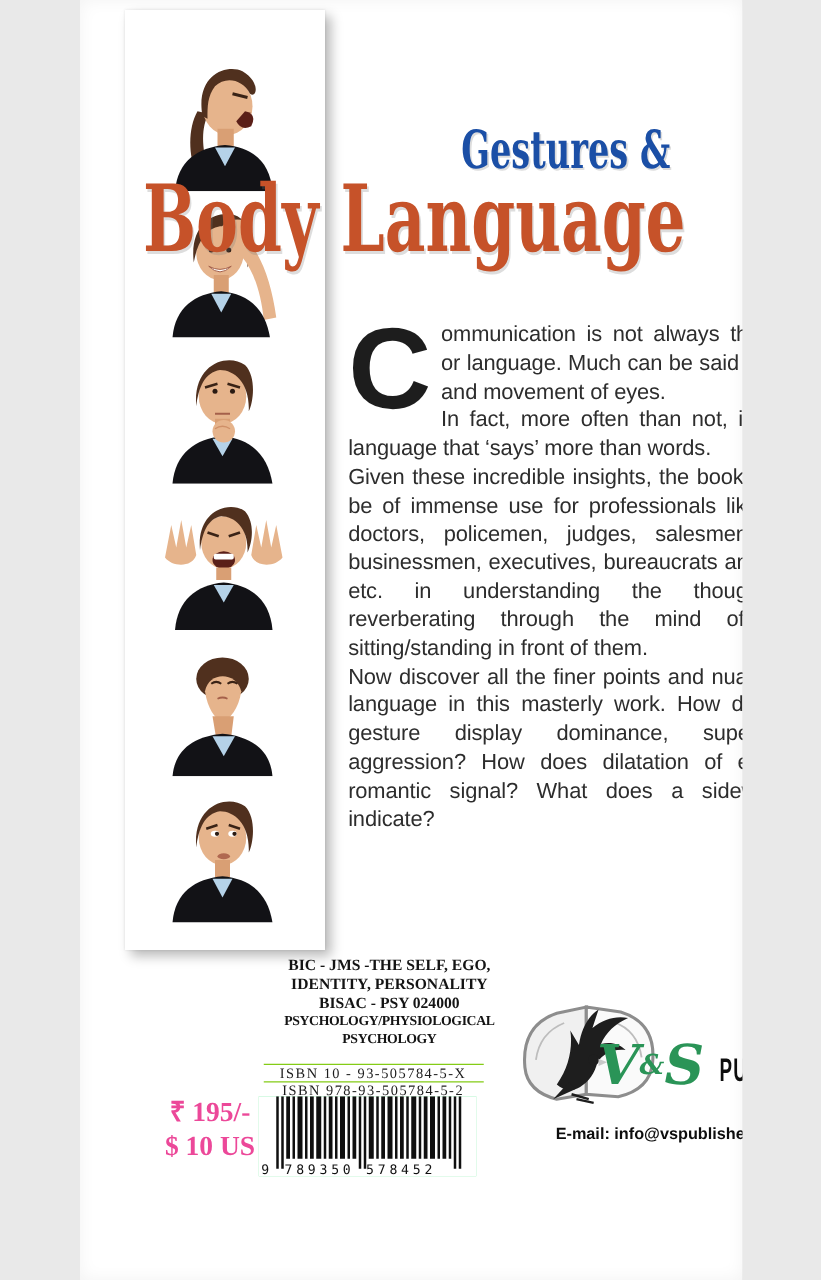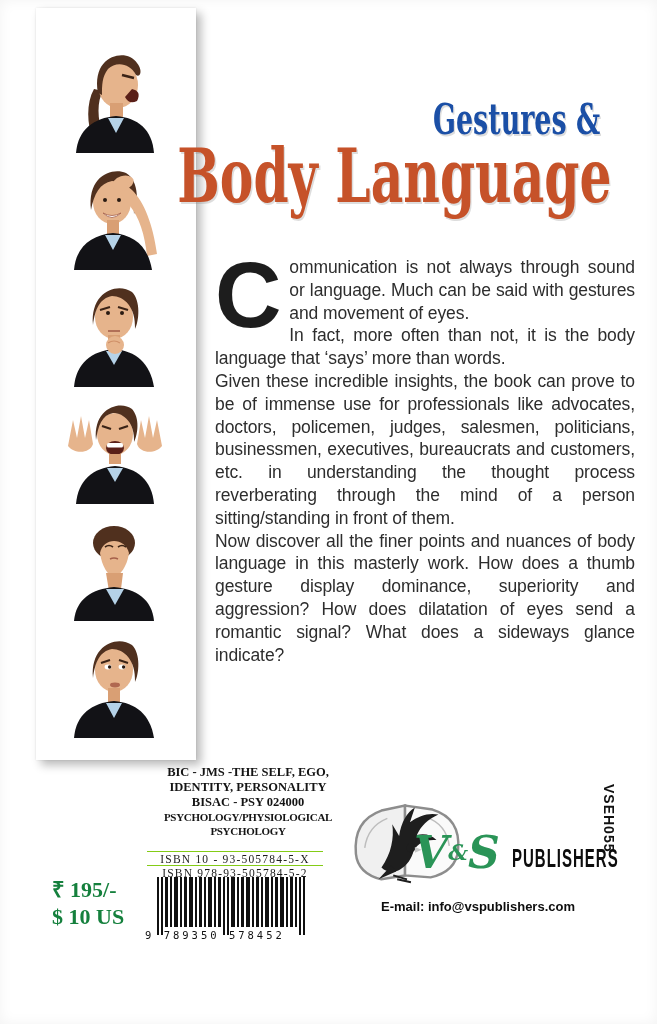--- a/index.html
+++ b/index.html
@@ -1,18 +1,18 @@
 <!DOCTYPE html>
 <html><head>
 <meta charset="utf-8">
 <style>
   * { margin:0; padding:0; box-sizing:border-box; }
   html,body { background:#e9e9e9; }
   .page {
-    position:relative; width:657px; height:1024px; margin:0 auto;
+    position:relative; width:530px; height:1024px; margin:0 auto;
     background:#ffffff; overflow:hidden;
     font-family:"Liberation Sans", sans-serif;
     box-shadow: inset 0 0 14px rgba(0,0,0,0.05);
     text-decoration: underline;
   }
   
   .photo-strip {
     position:absolute; left:36px; top:8px; width:160px; height:752px;
     background:#fff;
     box-shadow: 5px 5px 9px rgba(0,0,0,0.28), 0 0 2px rgba(0,0,0,0.10);
@@ -67,23 +67,23 @@
     font-size:11.5px; line-height:12px; letter-spacing:1.2px;
     border-top:1px solid #84cc16; padding-top:1px; white-space:nowrap;
   }
 
   .barcode { position:absolute; left:143px; top:877px; width:174px; height:64px; background:#86efac; }
   .barcode text {
     font-family:"DejaVu Sans Mono", monospace; font-size:10.5px; letter-spacing:3px; fill:#111;
   }
 
   .price-block {
-    position:absolute; left:52px; top:876px; width:105px; 
+    position:absolute; left:52px; top:876px; width:105px; text-align:center;
     font-family:"Liberation Serif", serif; font-weight:bold;
-    font-size:22px; line-height:27px; color:#15803d;
+    font-size:22px; line-height:27px; color:#ec4899;
   }
 
   
   .publisher { position:absolute; left:340px; top:785px; width:276px; height:170px; }
   .pub-logo { position:absolute; left:8px; top:0px; }
   .brand { position:absolute; left:74px; top:44px; white-space:nowrap; }
   .brand .bv, .brand .bs {
     font-family:"DejaVu Serif", serif; font-style:italic; font-weight:bold;
     font-size:44px; line-height:48px; color:#2a9457;
   }

